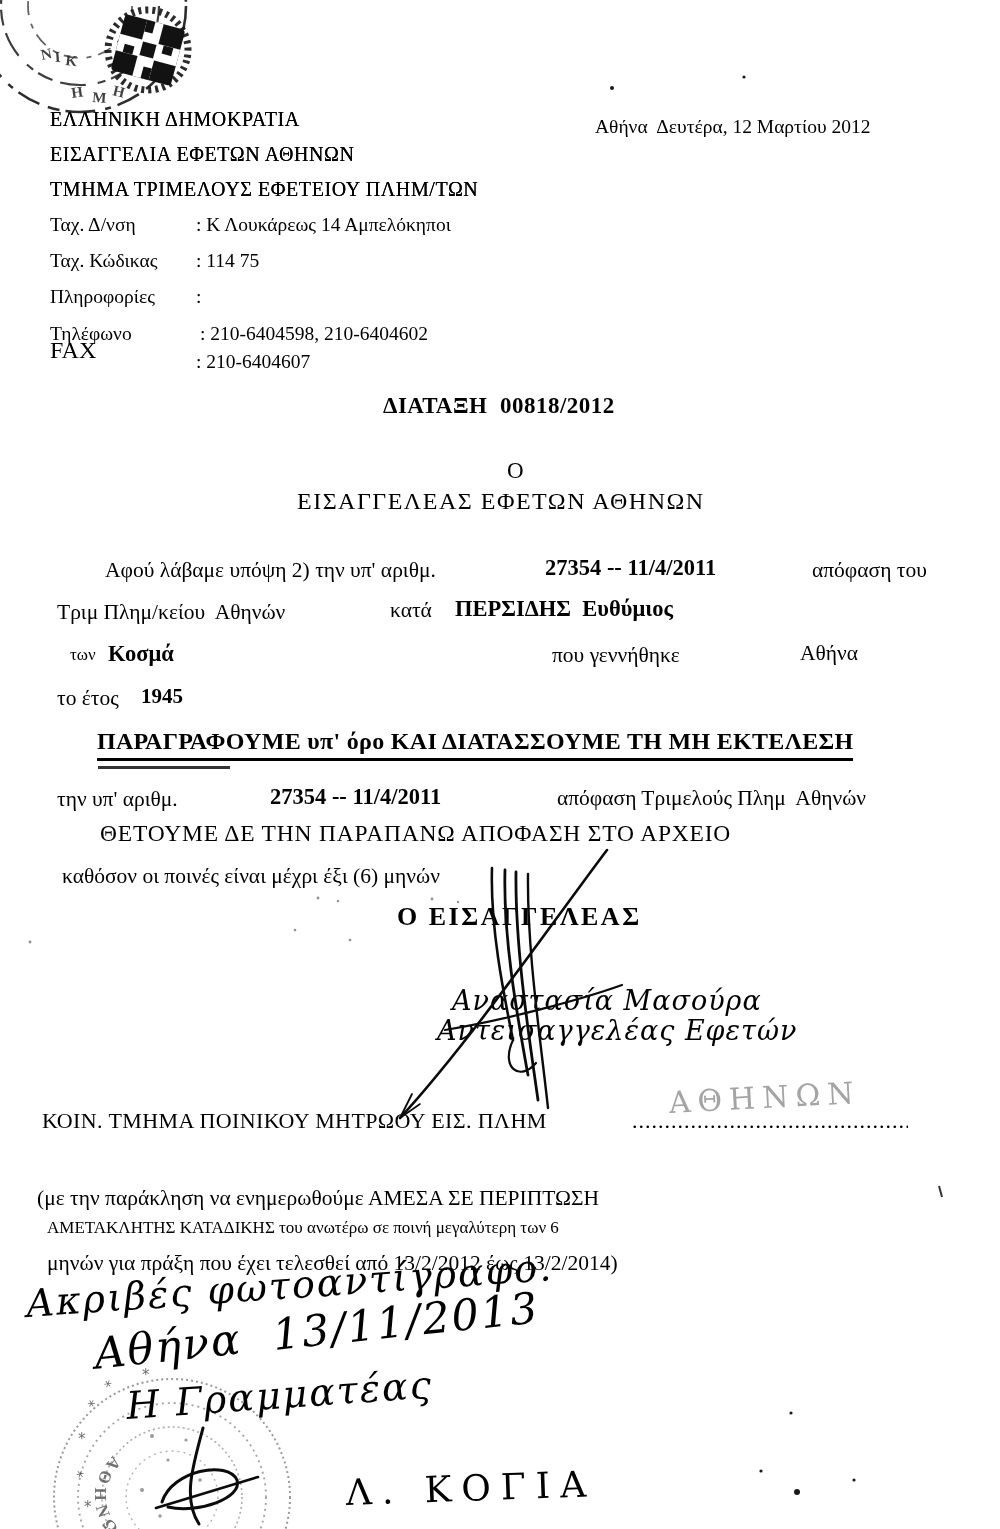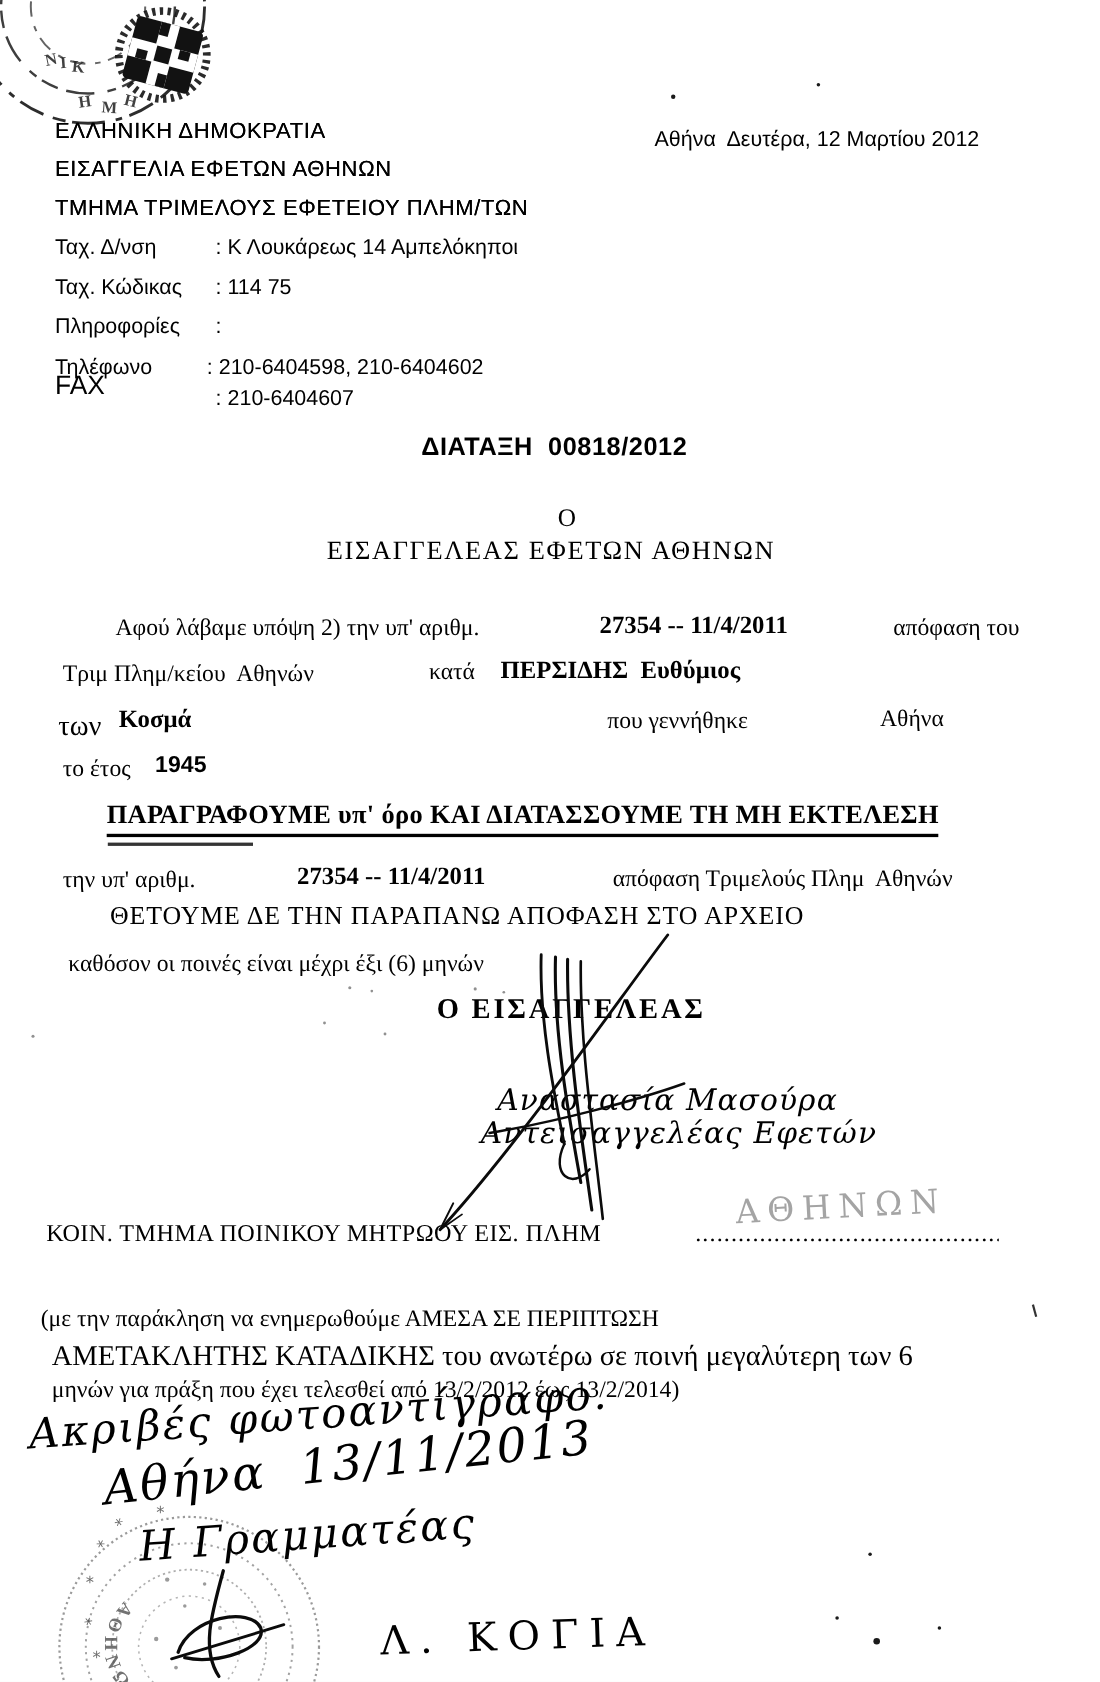--- a/index.html
+++ b/index.html
@@ -1,18 +1,18 @@
 <!DOCTYPE html>
 <html><head>
 <meta charset="utf-8">
 <style>
   html,body{margin:0;padding:0;background:#e8e8e8}
   .page{position:relative;width:1000px;height:1529px;background:#ffffff;overflow:hidden;color:#000}
   .abs{position:absolute;white-space:pre;line-height:1.15}
-  .sans{font-family:Liberation Sans, sans-serif}
+  .sans{font-family:Liberation Serif, serif}
   .serif{font-family:"Liberation Serif","DejaVu Serif",serif}
   .hand{font-family:"DejaVu Serif",serif;font-style:italic}
   .b{font-weight:bold}
   .thick{text-shadow:0 0 .5px #000}
   .underline{border-bottom:3px solid #000;padding-bottom:2px}
   .dotlead{overflow:hidden;display:inline-block}
   svg{position:absolute;pointer-events:none}
   .rot{transform-origin:left top}
 </style>
 </head>
@@ -51,37 +51,37 @@
   <div class="abs sans thick" style="left:50px;top:178px;font-size:20px;letter-spacing:.6px">ΤΜΗΜΑ ΤΡΙΜΕΛΟΥΣ ΕΦΕΤΕΙΟΥ ΠΛΗΜ/ΤΩΝ</div>
   <div class="abs sans" style="left:595px;top:116px;font-size:19.5px">Αθήνα  Δευτέρα, 12 Μαρτίου 2012</div>
 
   <div class="abs sans" style="left:50px;top:214px;font-size:19.5px">Ταχ. Δ/νση</div>
   <div class="abs sans" style="left:196px;top:214px;font-size:19.5px">: Κ Λουκάρεως 14 Αμπελόκηποι</div>
   <div class="abs sans" style="left:50px;top:250px;font-size:19.5px">Ταχ. Κώδικας</div>
   <div class="abs sans" style="left:196px;top:250px;font-size:19.5px">: 114 75</div>
   <div class="abs sans" style="left:50px;top:286px;font-size:19.5px">Πληροφορίες</div>
   <div class="abs sans" style="left:196px;top:286px;font-size:19.5px">:</div>
   <div class="abs sans" style="left:50px;top:323px;font-size:19.5px">Τηλέφωνο</div>
-  <div class="abs sans" style="left:188px;top:323px;font-size:19.5px">: 210-6404598, 210-6404602</div>
+  <div class="abs sans" style="left:200px;top:323px;font-size:19.5px">: 210-6404598, 210-6404602</div>
   <div class="abs sans" style="left:50px;top:337px;font-size:24px">FAX</div>
   <div class="abs sans" style="left:196px;top:351px;font-size:19.5px">: 210-6404607</div>
 
   <div class="abs sans b" style="left:383px;top:393px;font-size:23px;letter-spacing:.5px">ΔΙΑΤΑΞΗ  00818/2012</div>
   <div class="abs serif" style="left:507px;top:458px;font-size:23px">Ο</div>
   <div class="abs serif" style="left:297px;top:488px;font-size:24px;letter-spacing:1.5px">ΕΙΣΑΓΓΕΛΕΑΣ ΕΦΕΤΩΝ ΑΘΗΝΩΝ</div>
 
   <div class="abs serif" style="left:105px;top:558px;font-size:21.5px">Αφού λάβαμε υπόψη 2) την υπ' αριθμ.</div>
   <div class="abs serif b" style="left:545px;top:555px;font-size:22.5px">27354 -- 11/4/2011</div>
   <div class="abs serif" style="left:812px;top:558px;font-size:21.5px">απόφαση του</div>
 
   <div class="abs serif" style="left:57px;top:600px;font-size:21.5px">Τριμ Πλημ/κείου  Αθηνών</div>
   <div class="abs serif" style="left:390px;top:598px;font-size:21.5px">κατά</div>
   <div class="abs serif b" style="left:455px;top:596px;font-size:22.5px">ΠΕΡΣΙΔΗΣ  Ευθύμιος</div>
 
-  <div class="abs serif" style="left:53px;top:645px;font-size:26px">των</div>
+  <div class="abs serif" style="left:70px;top:645px;font-size:17px">των</div>
   <div class="abs serif b" style="left:108px;top:641px;font-size:22.5px">Κοσμά</div>
   <div class="abs serif" style="left:552px;top:643px;font-size:21.5px">που γεννήθηκε</div>
   <div class="abs serif" style="left:800px;top:641px;font-size:21.5px">Αθήνα</div>
 
   <div class="abs serif" style="left:57px;top:686px;font-size:21.5px">το έτος</div>
   <div class="abs sans b" style="left:141px;top:684px;font-size:21px">1945</div>
 
   <div class="abs serif b underline" style="left:97px;top:728px;font-size:24px;letter-spacing:.3px">ΠΑΡΑΓΡΑΦΟΥΜΕ υπ' όρο ΚΑΙ ΔΙΑΤΑΣΣΟΥΜΕ ΤΗ ΜΗ ΕΚΤΕΛΕΣΗ</div>
   <div class="abs" style="left:98px;top:766px;width:132px;height:3px;background:#111;opacity:.85"></div>
 
@@ -93,21 +93,21 @@
   <div class="abs serif" style="left:62px;top:864px;font-size:21.5px">καθόσον οι ποινές είναι μέχρι έξι (6) μηνών</div>
 
   <div class="abs serif b" style="left:397px;top:902px;font-size:26px;letter-spacing:2.5px">Ο ΕΙΣΑΓΓΕΛΕΑΣ</div>
   <div class="abs hand" style="left:452px;top:985px;font-size:27px;letter-spacing:1px">Αναστασία Μασούρα</div>
   <div class="abs hand" style="left:437px;top:1015px;font-size:27px;letter-spacing:1px">Αντεισαγγελέας Εφετών</div>
 
   <div class="abs serif" style="left:42px;top:1108px;font-size:22px;letter-spacing:.4px">ΚΟΙΝ. ΤΜΗΜΑ ΠΟΙΝΙΚΟΥ ΜΗΤΡΩΟΥ ΕΙΣ. ΠΛΗΜ</div>
   <div class="abs serif dotlead" style="left:632px;top:1108px;width:276px;font-size:22px;letter-spacing:1px">.......................................................</div>
   <div class="abs hand rot" style="left:668px;top:1086px;font-size:30px;letter-spacing:7px;color:#8e8e8e;transform:rotate(-3deg);font-style:normal;opacity:.8">ΑΘΗΝΩΝ</div>
   <div class="abs serif" style="left:37px;top:1186px;font-size:21.5px">(με την παράκληση να ενημερωθούμε ΑΜΕΣΑ ΣΕ ΠΕΡΙΠΤΩΣΗ</div>
-  <div class="abs serif" style="left:47px;top:1218px;font-size:26px">ΑΜΕΤΑΚΛΗΤΗΣ ΚΑΤΑΔΙΚΗΣ του ανωτέρω σε ποινή μεγαλύτερη των 6</div>
+  <div class="abs serif" style="left:47px;top:1218px;font-size:17px">ΑΜΕΤΑΚΛΗΤΗΣ ΚΑΤΑΔΙΚΗΣ του ανωτέρω σε ποινή μεγαλύτερη των 6</div>
   <div class="abs serif" style="left:47px;top:1251px;font-size:21.5px">μηνών για πράξη που έχει τελεσθεί από 13/2/2012 έως 13/2/2014)</div>
 
   <svg style="left:0;top:1340px" width="340" height="189" viewBox="0 0 340 189">
     <circle cx="172" cy="157" r="118" fill="none" stroke="#565656" stroke-width="2" stroke-dasharray="2 3" opacity="0.6"></circle>
     <circle cx="172" cy="157" r="94" fill="none" stroke="#565656" stroke-width="1.8" stroke-dasharray="2 4" opacity="0.55"></circle>
     <circle cx="172" cy="157" r="70" fill="none" stroke="#5c5c5c" stroke-width="1.6" stroke-dasharray="2 3" opacity="0.5"></circle>
     <circle cx="172" cy="157" r="46" fill="none" stroke="#5c5c5c" stroke-width="1.4" stroke-dasharray="2 4" opacity="0.45"></circle>
     <path id="bseal-arc" d="M 118,112 A 56,56 0 0 0 118,202" fill="none"></path>
     <text font-family="Liberation Serif, serif" font-weight="bold" font-size="17" fill="#4f4f4f" opacity="0.8" letter-spacing="6">
       <textPath href="#bseal-arc" startOffset="6">ΑΘΗΝΩΝ</textPath>

